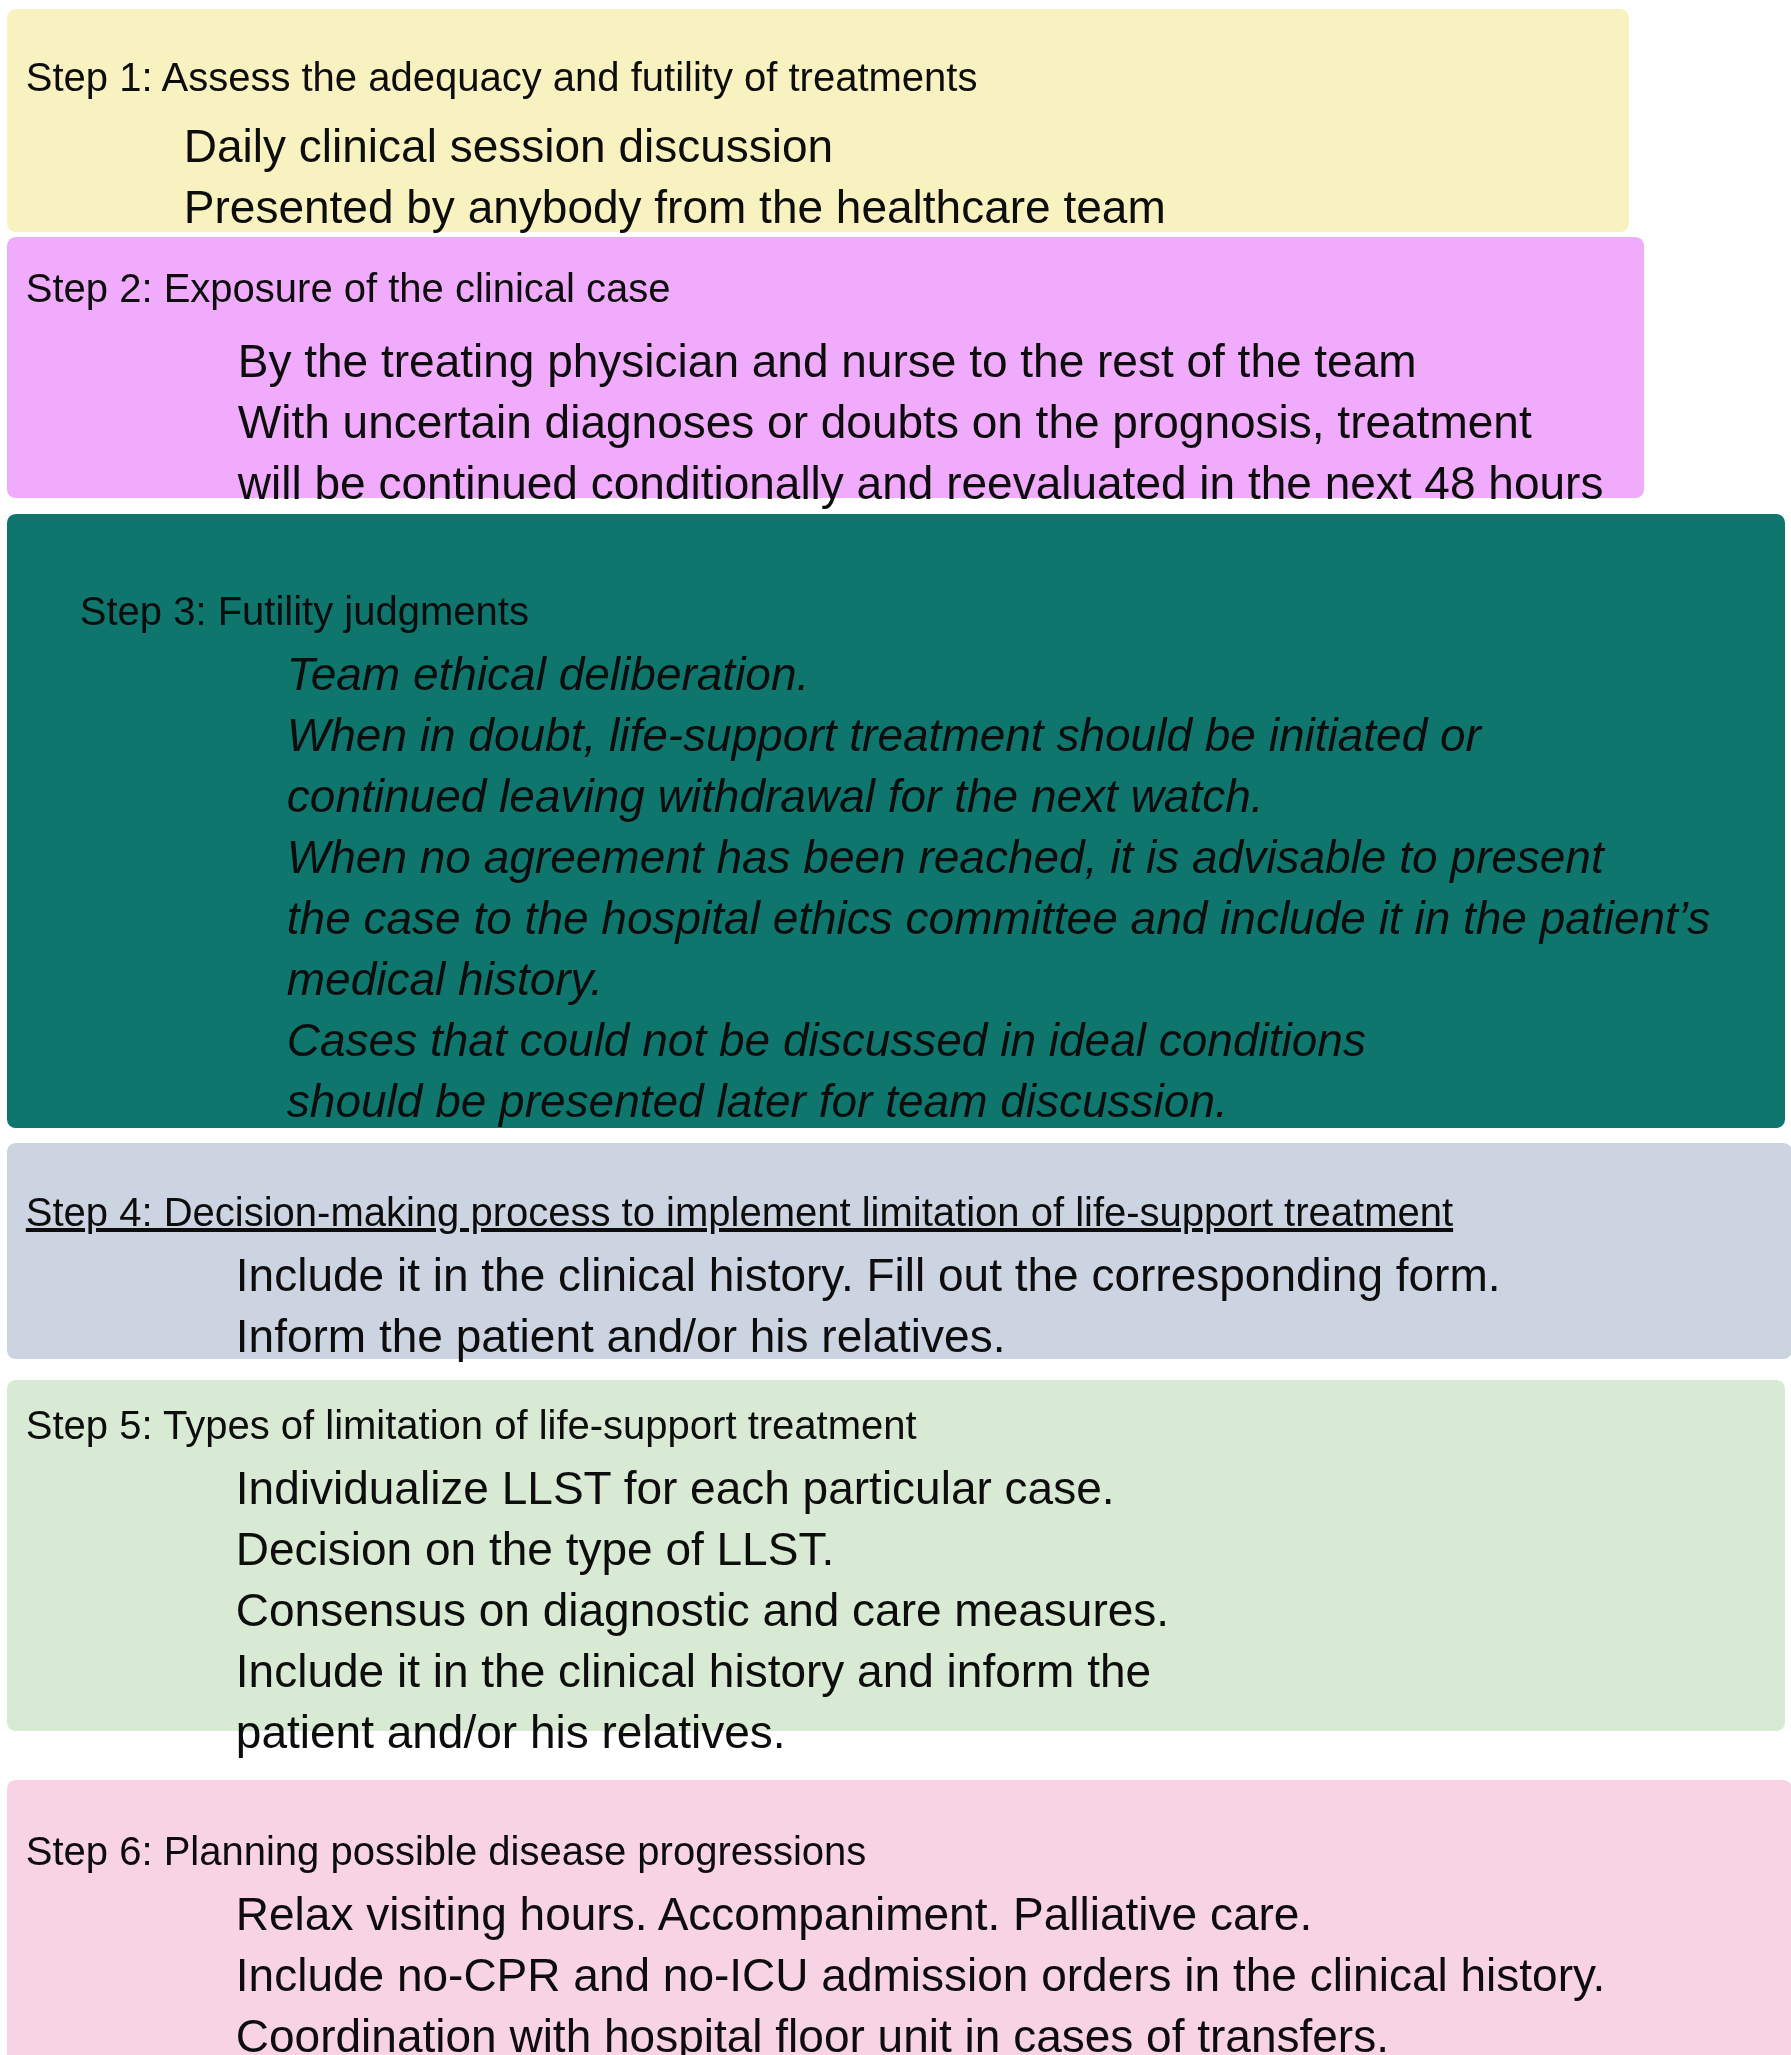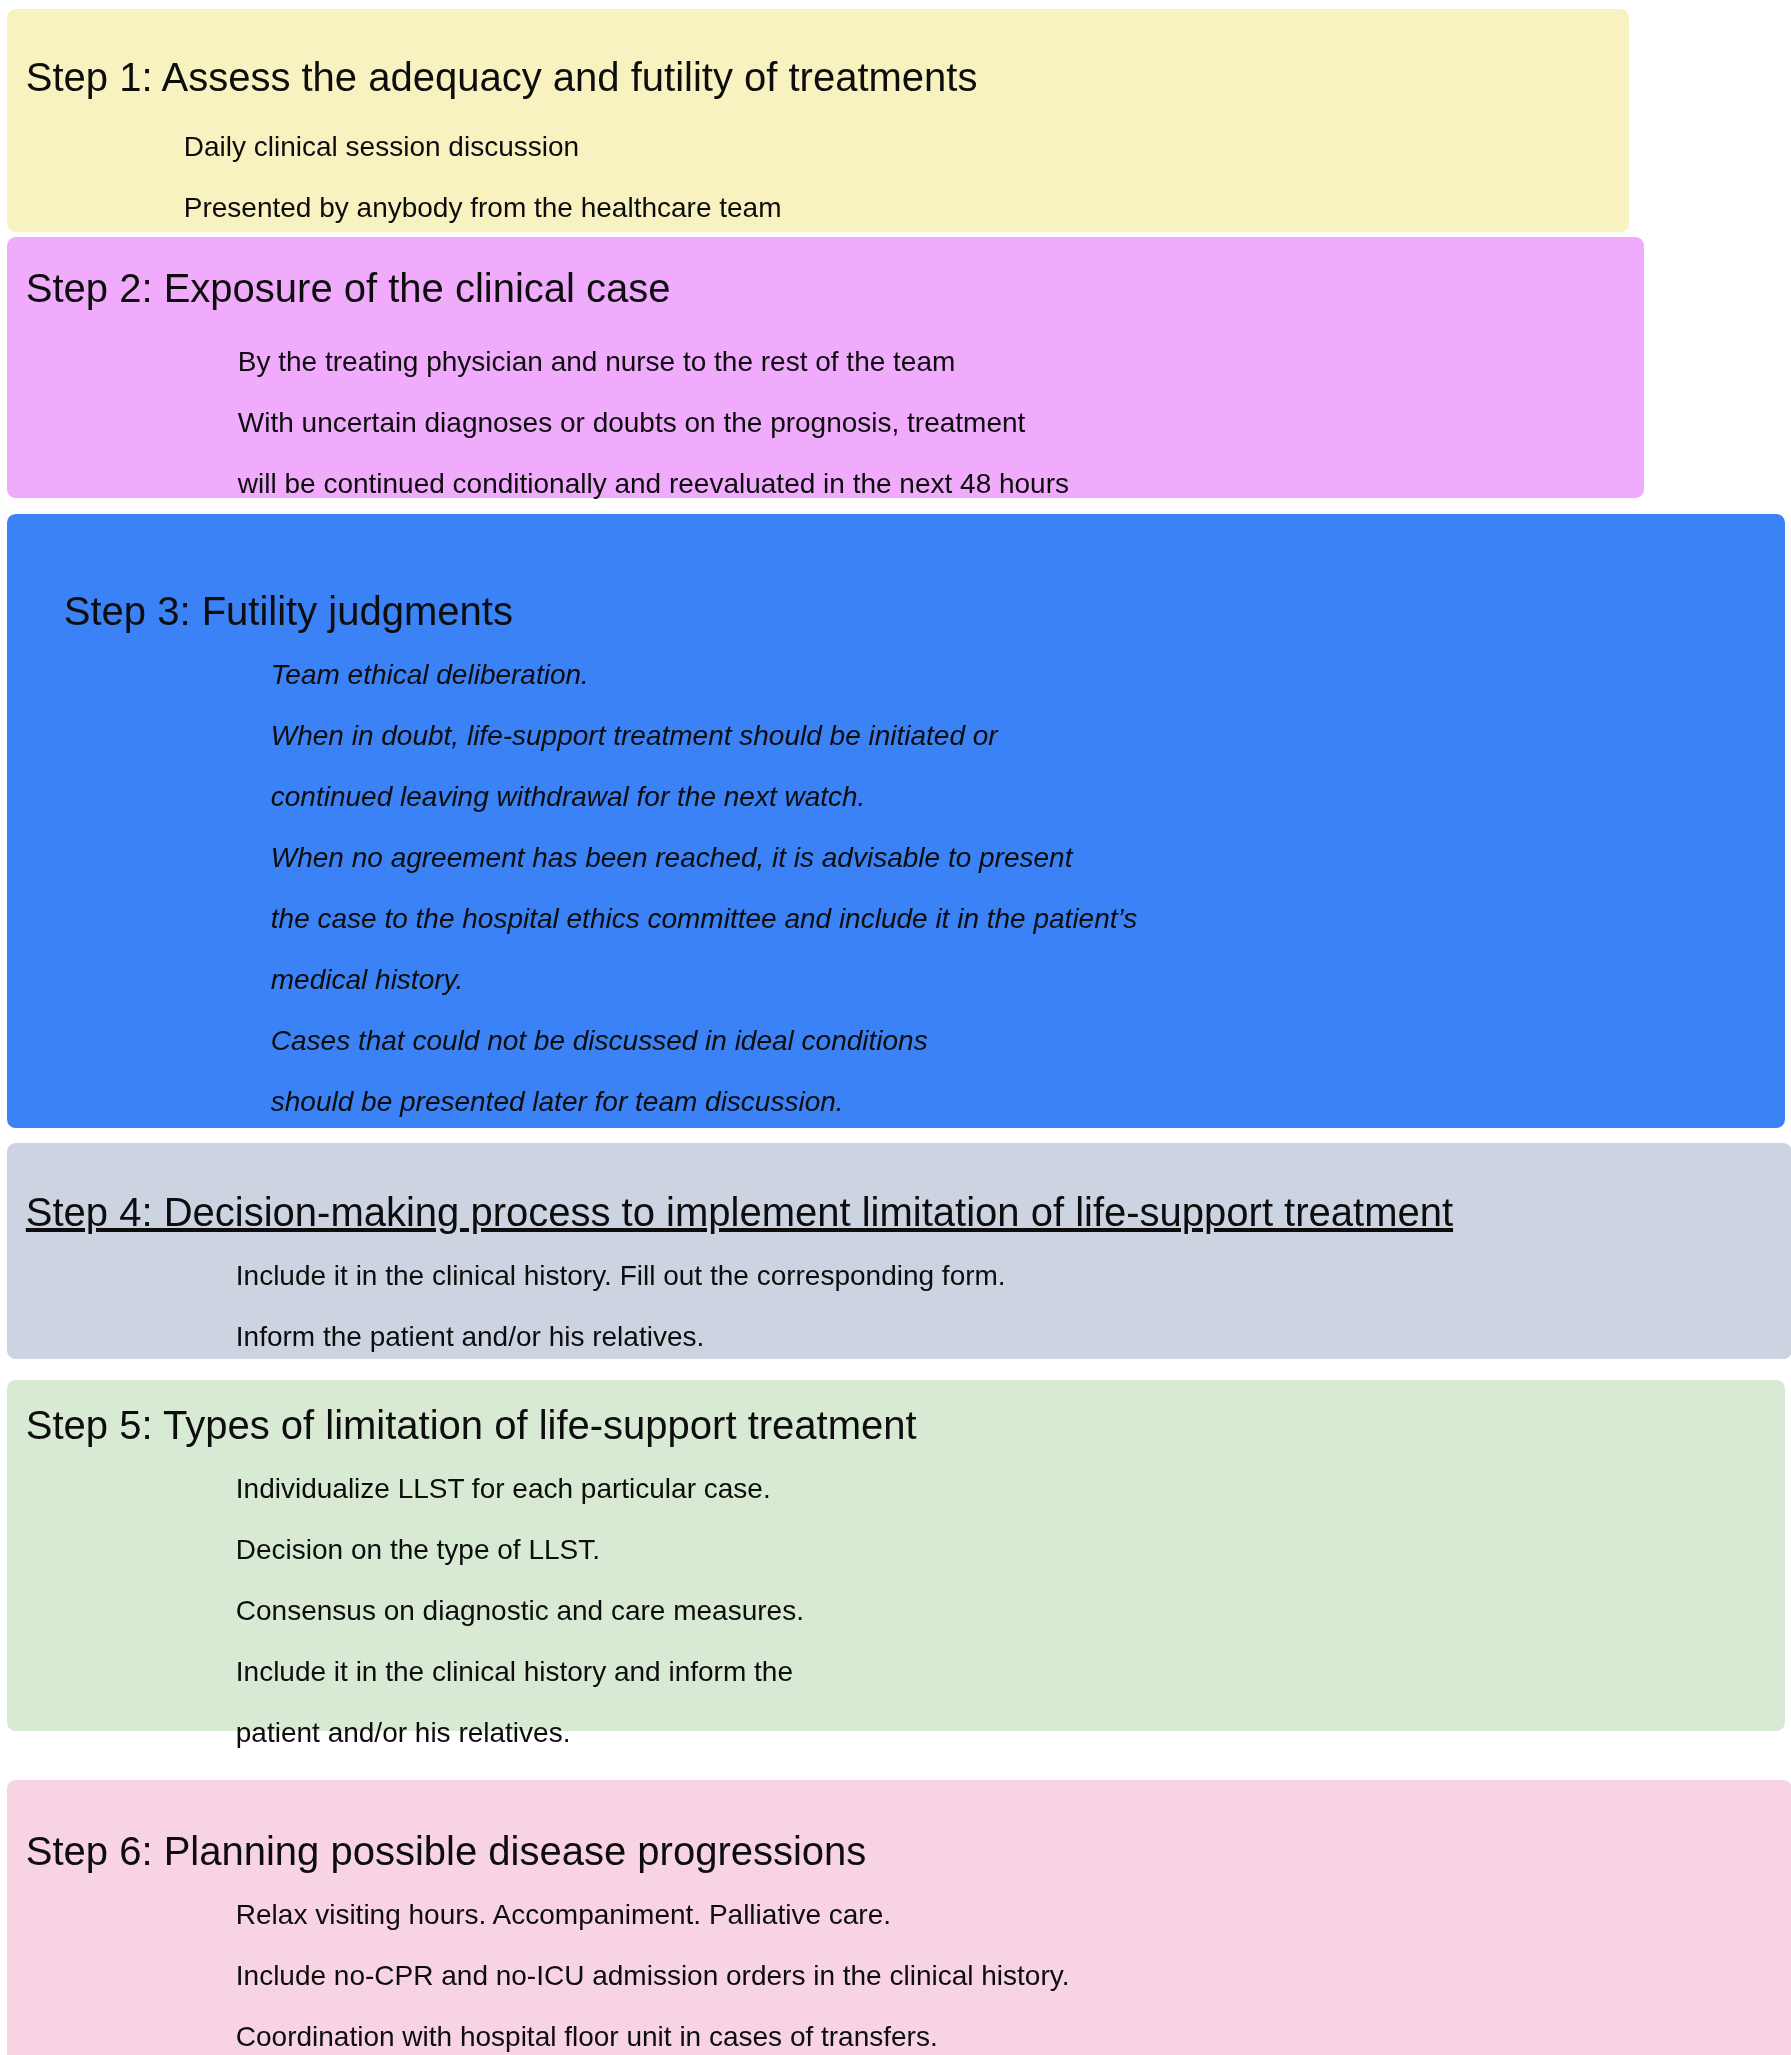--- a/index.html
+++ b/index.html
@@ -21,21 +21,21 @@
     border-radius: 8.6px;
     box-sizing: border-box;
     box-shadow: 0 0 0 1.7px rgba(255,255,255,0.4);
   }
   .step-title {
     font-size: 40px;
     line-height: 61px;
     white-space: nowrap;
   }
   .step-line {
-    font-size: 28px;
+    font-size: 46px;
     line-height: 61px;
     white-space: nowrap;
   }
   
   .b1 { top: 8.6px;   width: 1622px; height: 223px; padding-top: 19px; }
   .b1 .step-title { padding-left: 19px;  margin-bottom: 8.6px; margin-top: 19px; }
   .b1 .step-line  { padding-left: 177px; }
 
   .b2 { top: 237px;  width: 1637px; height: 261px; padding-top: 20.5px; }
   .b2 .step-title { padding-left: 19px;  margin-bottom: 12px; }
@@ -66,21 +66,21 @@
   <div class="step-line">Presented by anybody from the healthcare team</div>
 </div>
 
 <div class="step-box b2" style="background-color: #f0abfc;">
   <div class="step-title">Step 2: Exposure of the clinical case</div>
   <div class="step-line">By the treating physician and nurse to the rest of the team</div>
   <div class="step-line">With uncertain diagnoses or doubts on the prognosis, treatment</div>
   <div class="step-line">will be continued conditionally and reevaluated in the next 48 hours</div>
 </div>
 
-<div class="step-box b3" style="background-color: #3b82f6;">
+<div class="step-box b3" style="background-color: #0f766e; padding-left: 16px;">
   <div class="step-title">Step 3: Futility judgments</div>
   <div class="step-line">Team ethical deliberation.</div>
   <div class="step-line">When in doubt, life-support treatment should be initiated or</div>
   <div class="step-line">continued leaving withdrawal for the next watch.</div>
   <div class="step-line">When no agreement has been reached, it is advisable to present</div>
   <div class="step-line">the case to the hospital ethics committee and include it in the patient’s</div>
   <div class="step-line">medical history.</div>
   <div class="step-line">Cases that could not be discussed in ideal conditions</div>
   <div class="step-line">should be presented later for team discussion.</div>
 </div>

